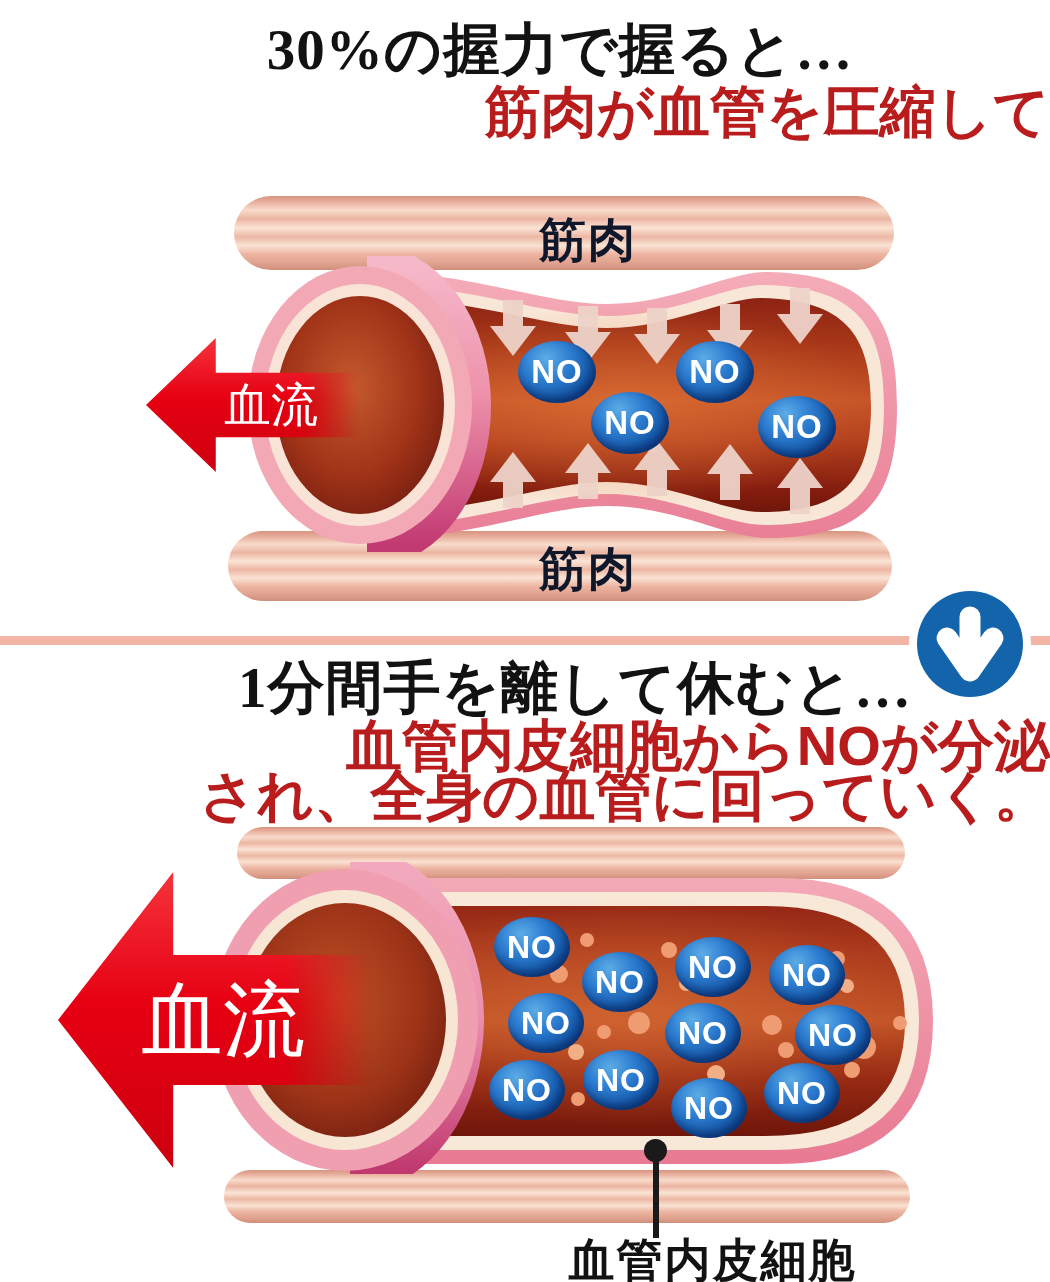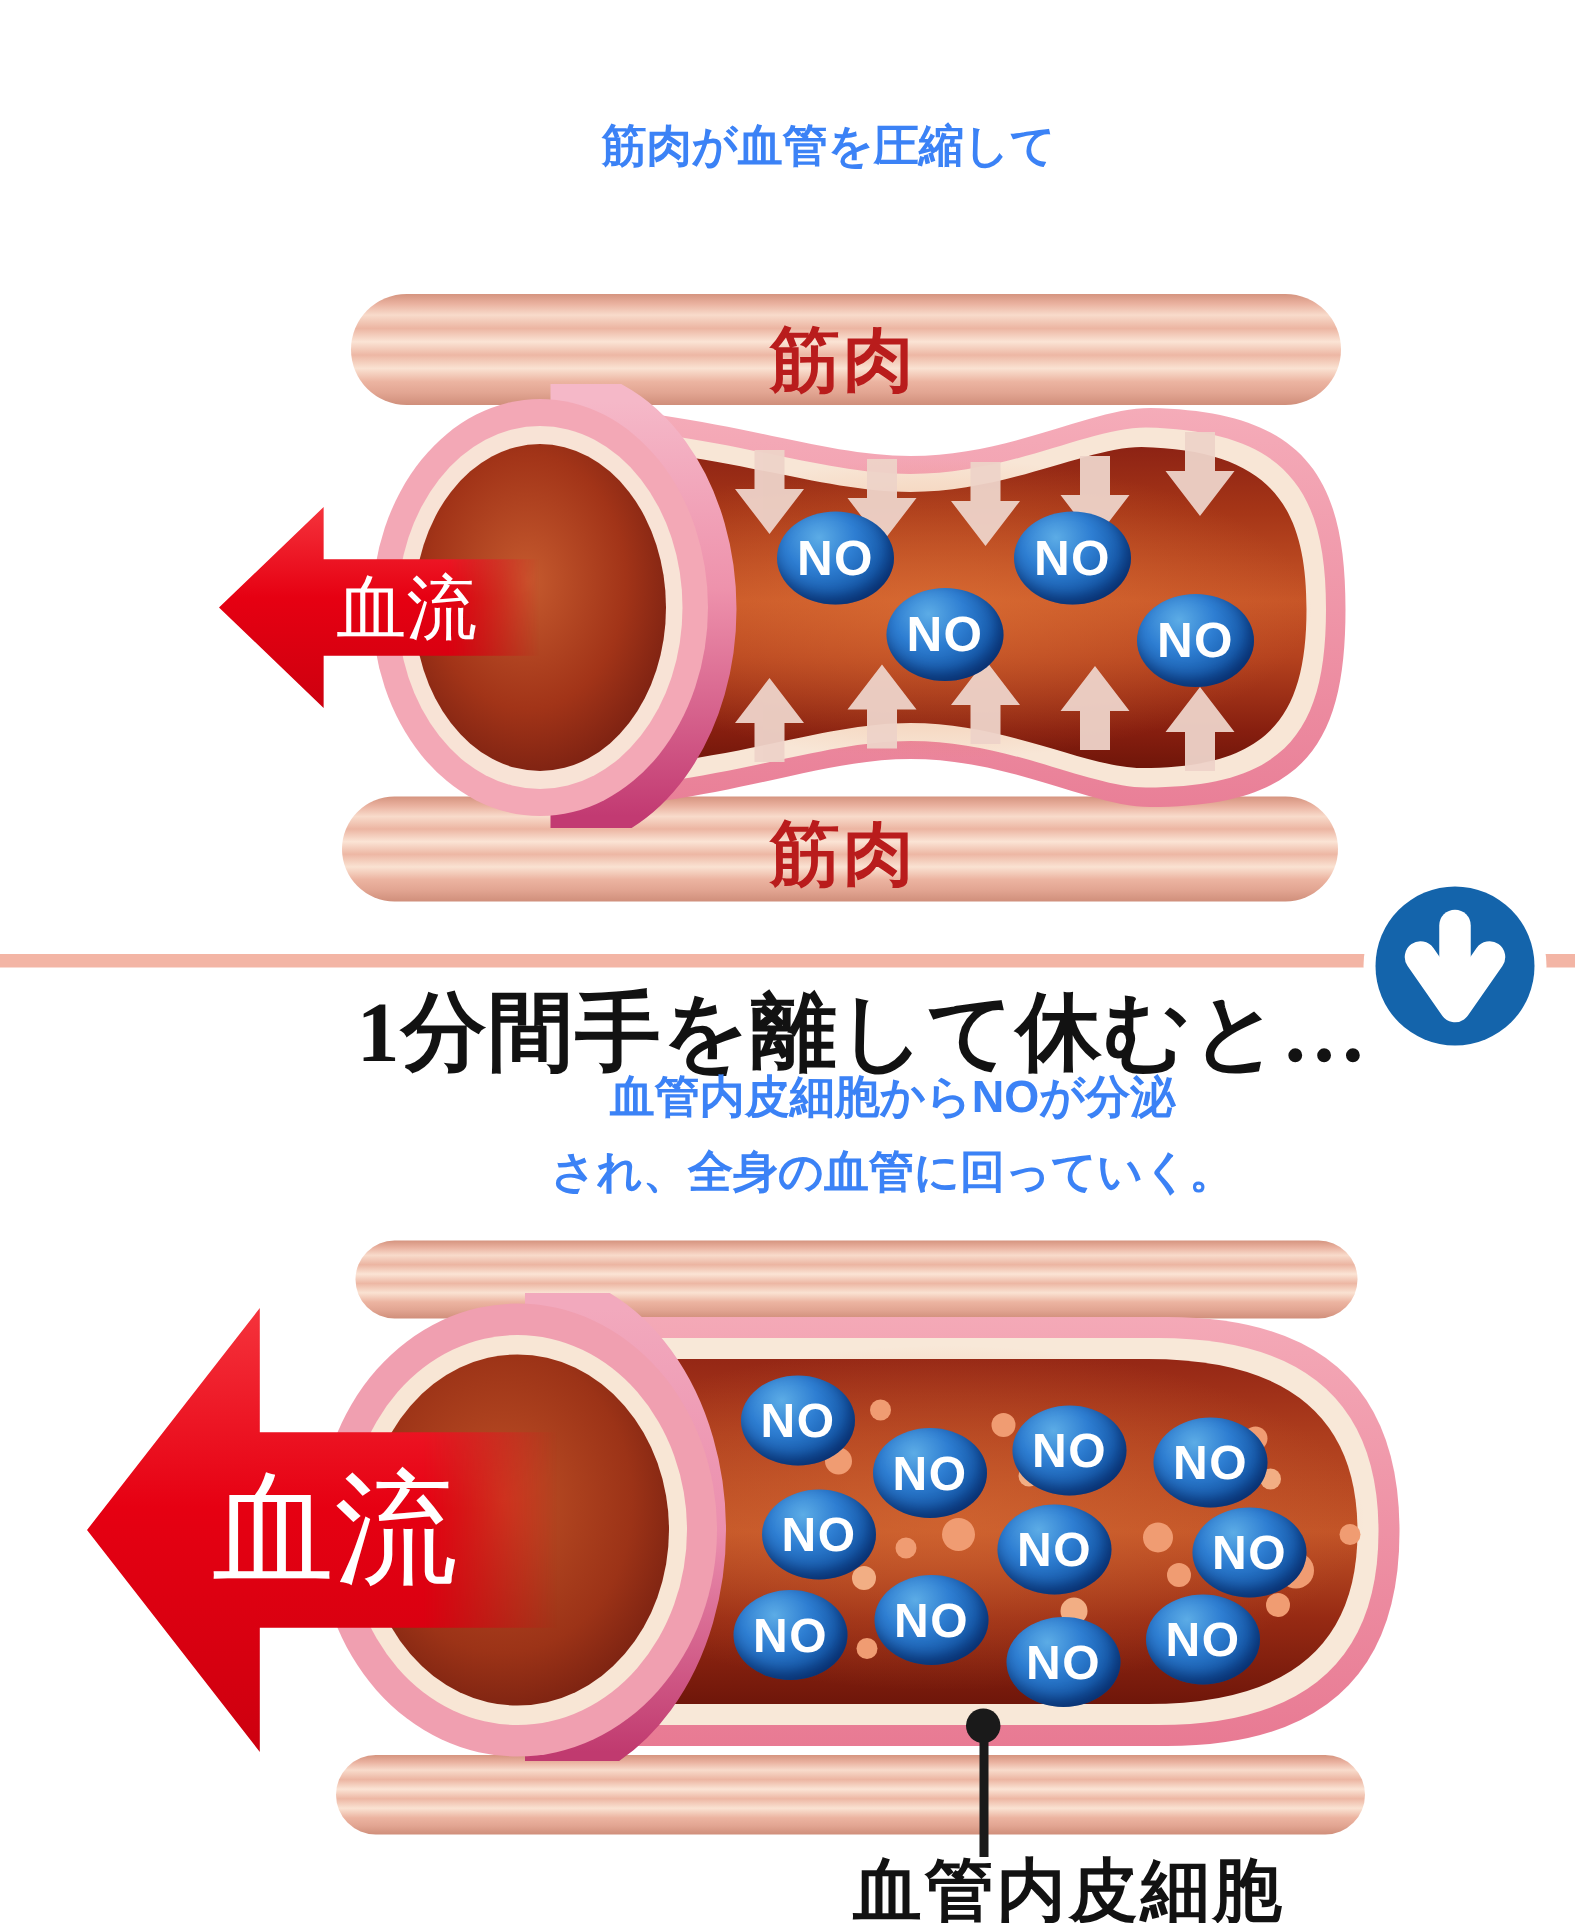--- a/index.html
+++ b/index.html
@@ -1,27 +1,27 @@
 <!DOCTYPE html>
 <html><head>
 <meta charset="utf-8">
 <style>
   html,body{margin:0;padding:0;background:#fff;}
   .stage{position:relative;width:1050px;height:1282px;background:#ffffff;overflow:hidden;
          font-family:"Liberation Sans","DejaVu Sans",sans-serif;}
   .title{position:absolute;font-family:"Liberation Serif","DejaVu Serif",serif;
          font-weight:bold;color:#121212;font-size:57px;text-align:center;
          letter-spacing:1px;white-space:nowrap;z-index:6;}
-  .red-sub{position:absolute;color:#3b82f6;font-weight:900;font-size:30px;
-         text-align:center;line-height:1.08;white-space:nowrap;z-index:6;}
+  .red-sub{position:absolute;color:#b91c1c;font-weight:900;font-size:56px;
+         text-align:right;line-height:1.08;white-space:nowrap;z-index:6;}
   .muscle-band{position:absolute;z-index:1;
          background:linear-gradient(180deg,#d5947f 0%,#eab2a0 9%,#f8dbcb 19%,#ecb5a2 31%,
          #fbe4d5 43%,#edb7a4 55%,#fae2d2 67%,#ecb4a1 79%,#e2a592 89%,#d08f7b 100%);}
-  .muscle-label{position:absolute;font-weight:900;color:#b91c1c;font-size:47px;
-         text-align:center;z-index:5;letter-spacing:2px;}
+  .muscle-label{position:absolute;font-weight:900;color:#0f172a;font-size:47px;
+         text-align:right;z-index:5;letter-spacing:2px;}
   .vessel-svg{position:absolute;z-index:2;}
   .no-molecule{position:absolute;display:flex;align-items:center;justify-content:center;
          border-radius:50%;color:#ffffff;font-weight:700;z-index:4;letter-spacing:1px;
          background:radial-gradient(ellipse at 36% 28%,#5cace6 0%,#2e7ed2 34%,#1558a8 66%,#0b3c8a 100%);
          box-shadow:inset -3px -5px 9px rgba(0,18,66,.5);}
   .no-top{width:78px;height:62px;font-size:33px;}
   .no-bottom{width:76px;height:60px;font-size:32px;}
   .bloodflow-arrow{position:absolute;z-index:3;
          background:linear-gradient(180deg,#f5333c 0%,#e60012 45%,#cd000f 100%);
          -webkit-mask-image:linear-gradient(to right,#000 70%,rgba(0,0,0,0) 98%);
@@ -38,20 +38,21 @@
          background:#1a1a1a;z-index:5;}
   .pointer-line{position:absolute;left:653px;top:1150px;width:6px;height:88px;background:#1a1a1a;z-index:5;}
   .endo-label{position:absolute;left:480px;top:1230px;width:465px;font-weight:900;font-size:46px;
          color:#121212;text-align:center;z-index:6;letter-spacing:2px;}
 </style>
 </head>
 <body>
 
 <div class="stage">
 
+  <div class="title" style="left:70px;right:0;top:12px;">30%の握力で握ると…</div>
   <div class="red-sub" style="left:55px;right:0;top:82px;">筋肉が血管を圧縮して</div>
 
   <div class="muscle-band" style="left:234px;top:196px;width:660px;height:74px;border-radius:37px;"></div>
   <div class="muscle-label" style="left:487px;top:209px;width:150px;">筋肉</div>
 
   <div class="muscle-band" style="left:228px;top:531px;width:664px;height:70px;border-radius:35px;"></div>
   <div class="muscle-label" style="left:487px;top:538px;width:150px;">筋肉</div>
 
   <svg class="vessel-svg" style="left:205px;top:256px;" width="715" height="296" viewBox="0 0 715 296">
     <defs>

